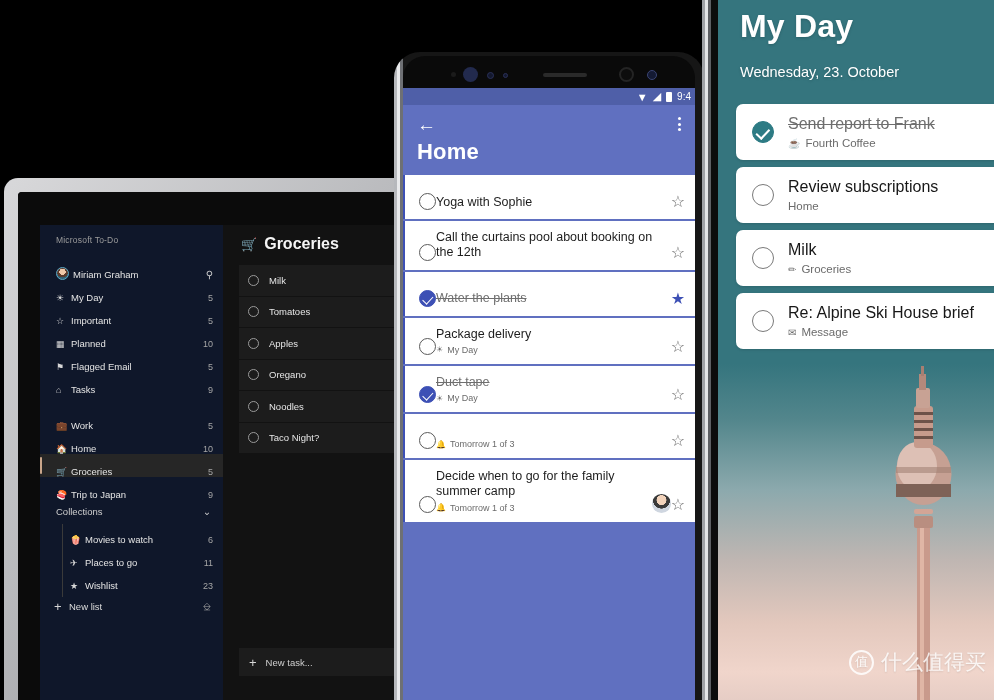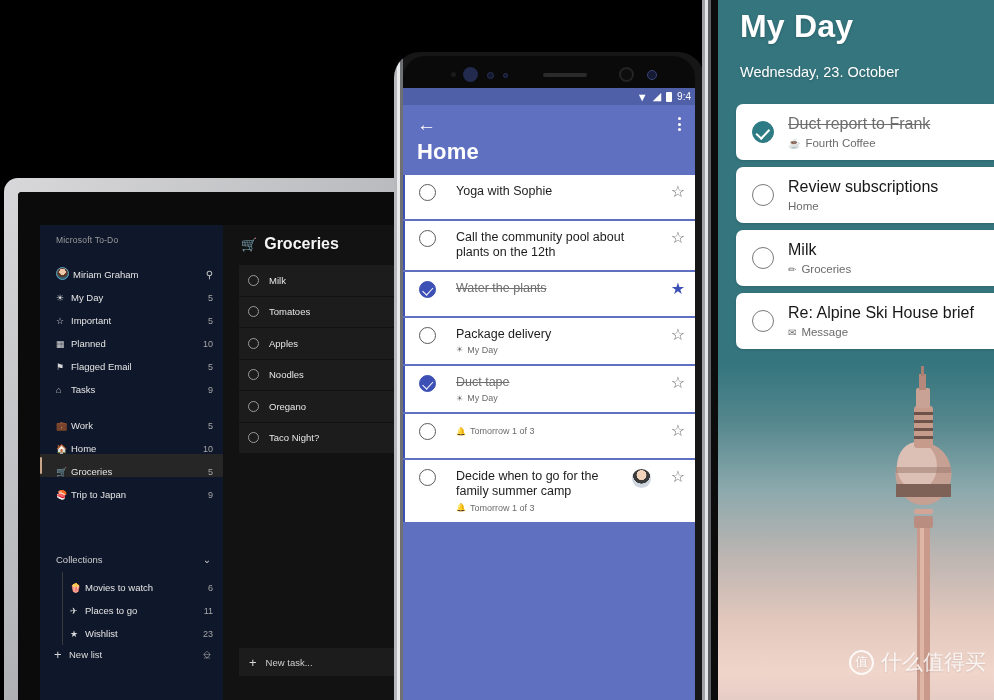--- a/index.html
+++ b/index.html
@@ -56,21 +56,21 @@
   .side-count { font-size: 9px; color: #a6a6a6; }
   .side-gap { height: 13px; }
   .side-avatar {
     width: 13px; height: 13px; border-radius: 50%;
     background: radial-gradient(circle at 50% 35%, #f0c8a8 0 34%, #5b3a2c 36% 60%, #2e5f74 62% 100%);
     border: 1px solid #5ea9c4; flex: 0 0 13px; margin-right: 4px;
   }
   .side-search { font-size: 10px; color: #cfcfcf; }
   .collections-hdr {
     display:flex; align-items:center; justify-content:space-between;
-    height: 22px; padding: 0 12px 0 16px; color: #cfcfcf; font-size: 9.5px; margin-top: 48px;
+    height: 22px; padding: 0 12px 0 16px; color: #cfcfcf; font-size: 9.5px;
   }
   .coll-sub { position: relative; padding-left: 30px; }
   #coll-rail {
     position: absolute; left: 22px; width: 1px; background: #3a3a3a;
   }
   .newlist-row {
     display:flex; align-items:center; height: 23px; padding: 0 12px 0 14px;
     color: #dcdcdc; font-size: 9.5px; margin-top: 4px;
   }
 
@@ -119,21 +119,21 @@
     justify-content:flex-end; gap:5px; padding-right: 4px; color:#fff; font-size:10px;
   }
   #phone-appbar { background:#6070c0; padding: 6px 14px 10px 14px; color:#fff; }
   #phone-appbar-top { display:flex; align-items:center; justify-content:space-between; height:26px; }
   #phone-back { font-size: 19px; line-height: 1; }
   #phone-kebab { display:flex; flex-direction:column; gap:2.5px; }
   #phone-kebab i { width:3px; height:3px; border-radius:50%; background:#fff; display:block; }
   #phone-title { font-size: 22px; font-weight: bold; letter-spacing:.2px; margin-top: 2px; }
   #phone-tasks { padding: 0 0 0 0; }
   .p-card {
-    background:#fff; display:flex; align-items:flex-start; gap:20px;
+    background:#fff; display:flex; align-items:flex-end; gap:0;
     padding: 9px 10px 9px 14px; margin: 0 0 2px 0;
     border-left: 2px solid #3d50b5;
     min-height: 44px;
   }
   .p-card .p-body { flex:1 1 auto; min-width:0; }
   .p-title { font-size: 12.5px; color:#1d1d1d; line-height:1.22; }
   .p-title.done { color:#6e6e6e; text-decoration: line-through; }
   .p-meta { font-size: 9px; color:#6b6b6b; margin-top: 3px; display:flex; align-items:center; gap:4px; }
   .p-circle { width:17px; height:17px; border-radius:50%; border:1.6px solid #5a5a5a; flex:0 0 17px; }
   .p-circle.checked {
@@ -316,25 +316,25 @@
               <div class="task-row">
                 <span class="circ"></span>
                 <span>Tomatoes</span>
               </div>
               <div class="task-row">
                 <span class="circ"></span>
                 <span>Apples</span>
               </div>
               <div class="task-row">
                 <span class="circ"></span>
-                <span>Noodles</span>
+                <span>Oregano</span>
               </div>
               <div class="task-row">
                 <span class="circ"></span>
-                <span>Oregano</span>
+                <span>Noodles</span>
               </div>
               <div class="task-row">
                 <span class="circ"></span>
                 <span>Taco Night?</span>
               </div>
             </div>
 
           <div id="new-task-row">
             <span class="plus-g">+</span>
             <span>New task...</span>
@@ -382,21 +382,21 @@
             <div class="p-card">
               <span class="p-circle"></span>
               <div class="p-body">
                 <div class="p-title">Yoga with Sophie</div>
               </div>
               <span class="p-star">☆</span>
             </div>
             <div class="p-card">
               <span class="p-circle"></span>
               <div class="p-body">
-                <div class="p-title">Call the community pool about plants on the 12th</div>
+                <div class="p-title">Call the curtains pool about booking on the 12th</div>
               </div>
               <span class="p-star">☆</span>
             </div>
             <div class="p-card">
               <span class="p-circle checked"></span>
               <div class="p-body">
                 <div class="p-title done">Water the plants</div>
               </div>
               <span class="p-star on">★</span>
             </div>
@@ -475,21 +475,21 @@
 
       <div id="myday-head">
         <div id="myday-title">My Day</div>
         <div id="myday-date">Wednesday, 23. October</div>
       </div>
 
       <div id="myday-tasks">
           <div class="t-card">
             <span class="t-circle checked"></span>
             <div>
-              <div class="t-title done">Duct report to Frank</div>
+              <div class="t-title done">Send report to Frank</div>
               <div class="t-meta">
                 <span style="font-size: 10px;">☕</span>
                 <span>Fourth Coffee</span>
               </div>
             </div>
           </div>
           <div class="t-card">
             <span class="t-circle"></span>
             <div>
               <div class="t-title">Review subscriptions</div>

